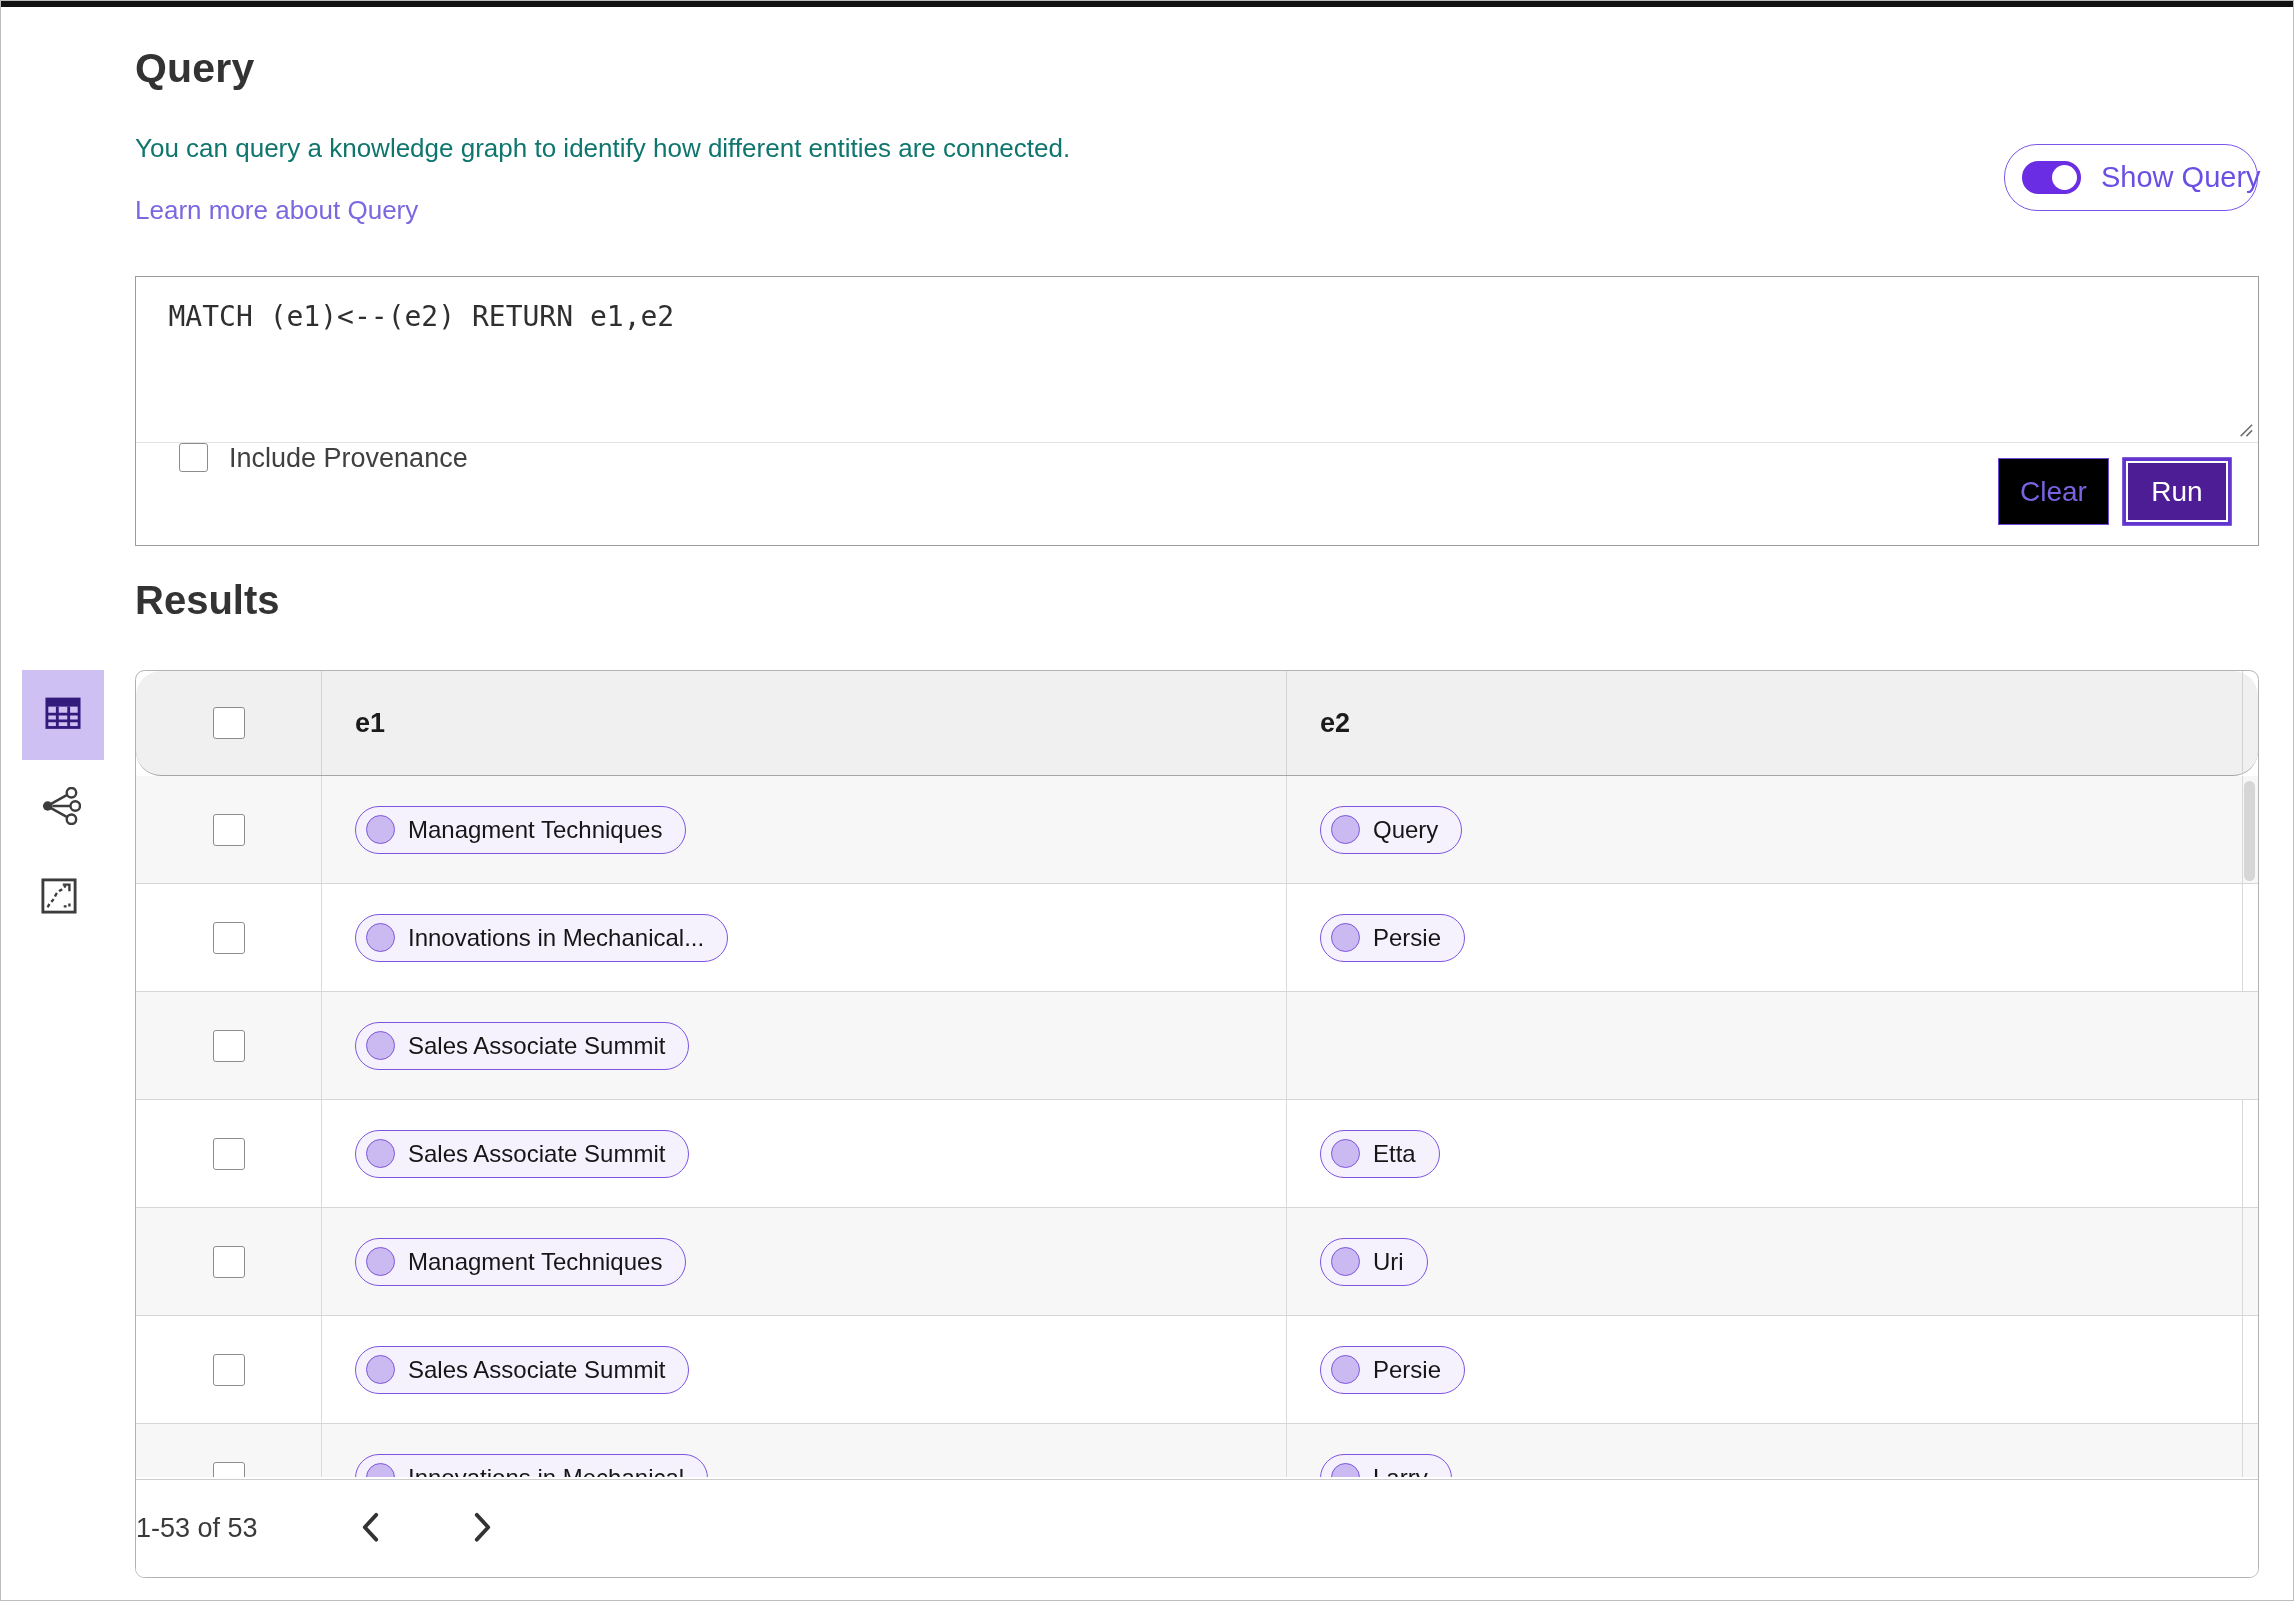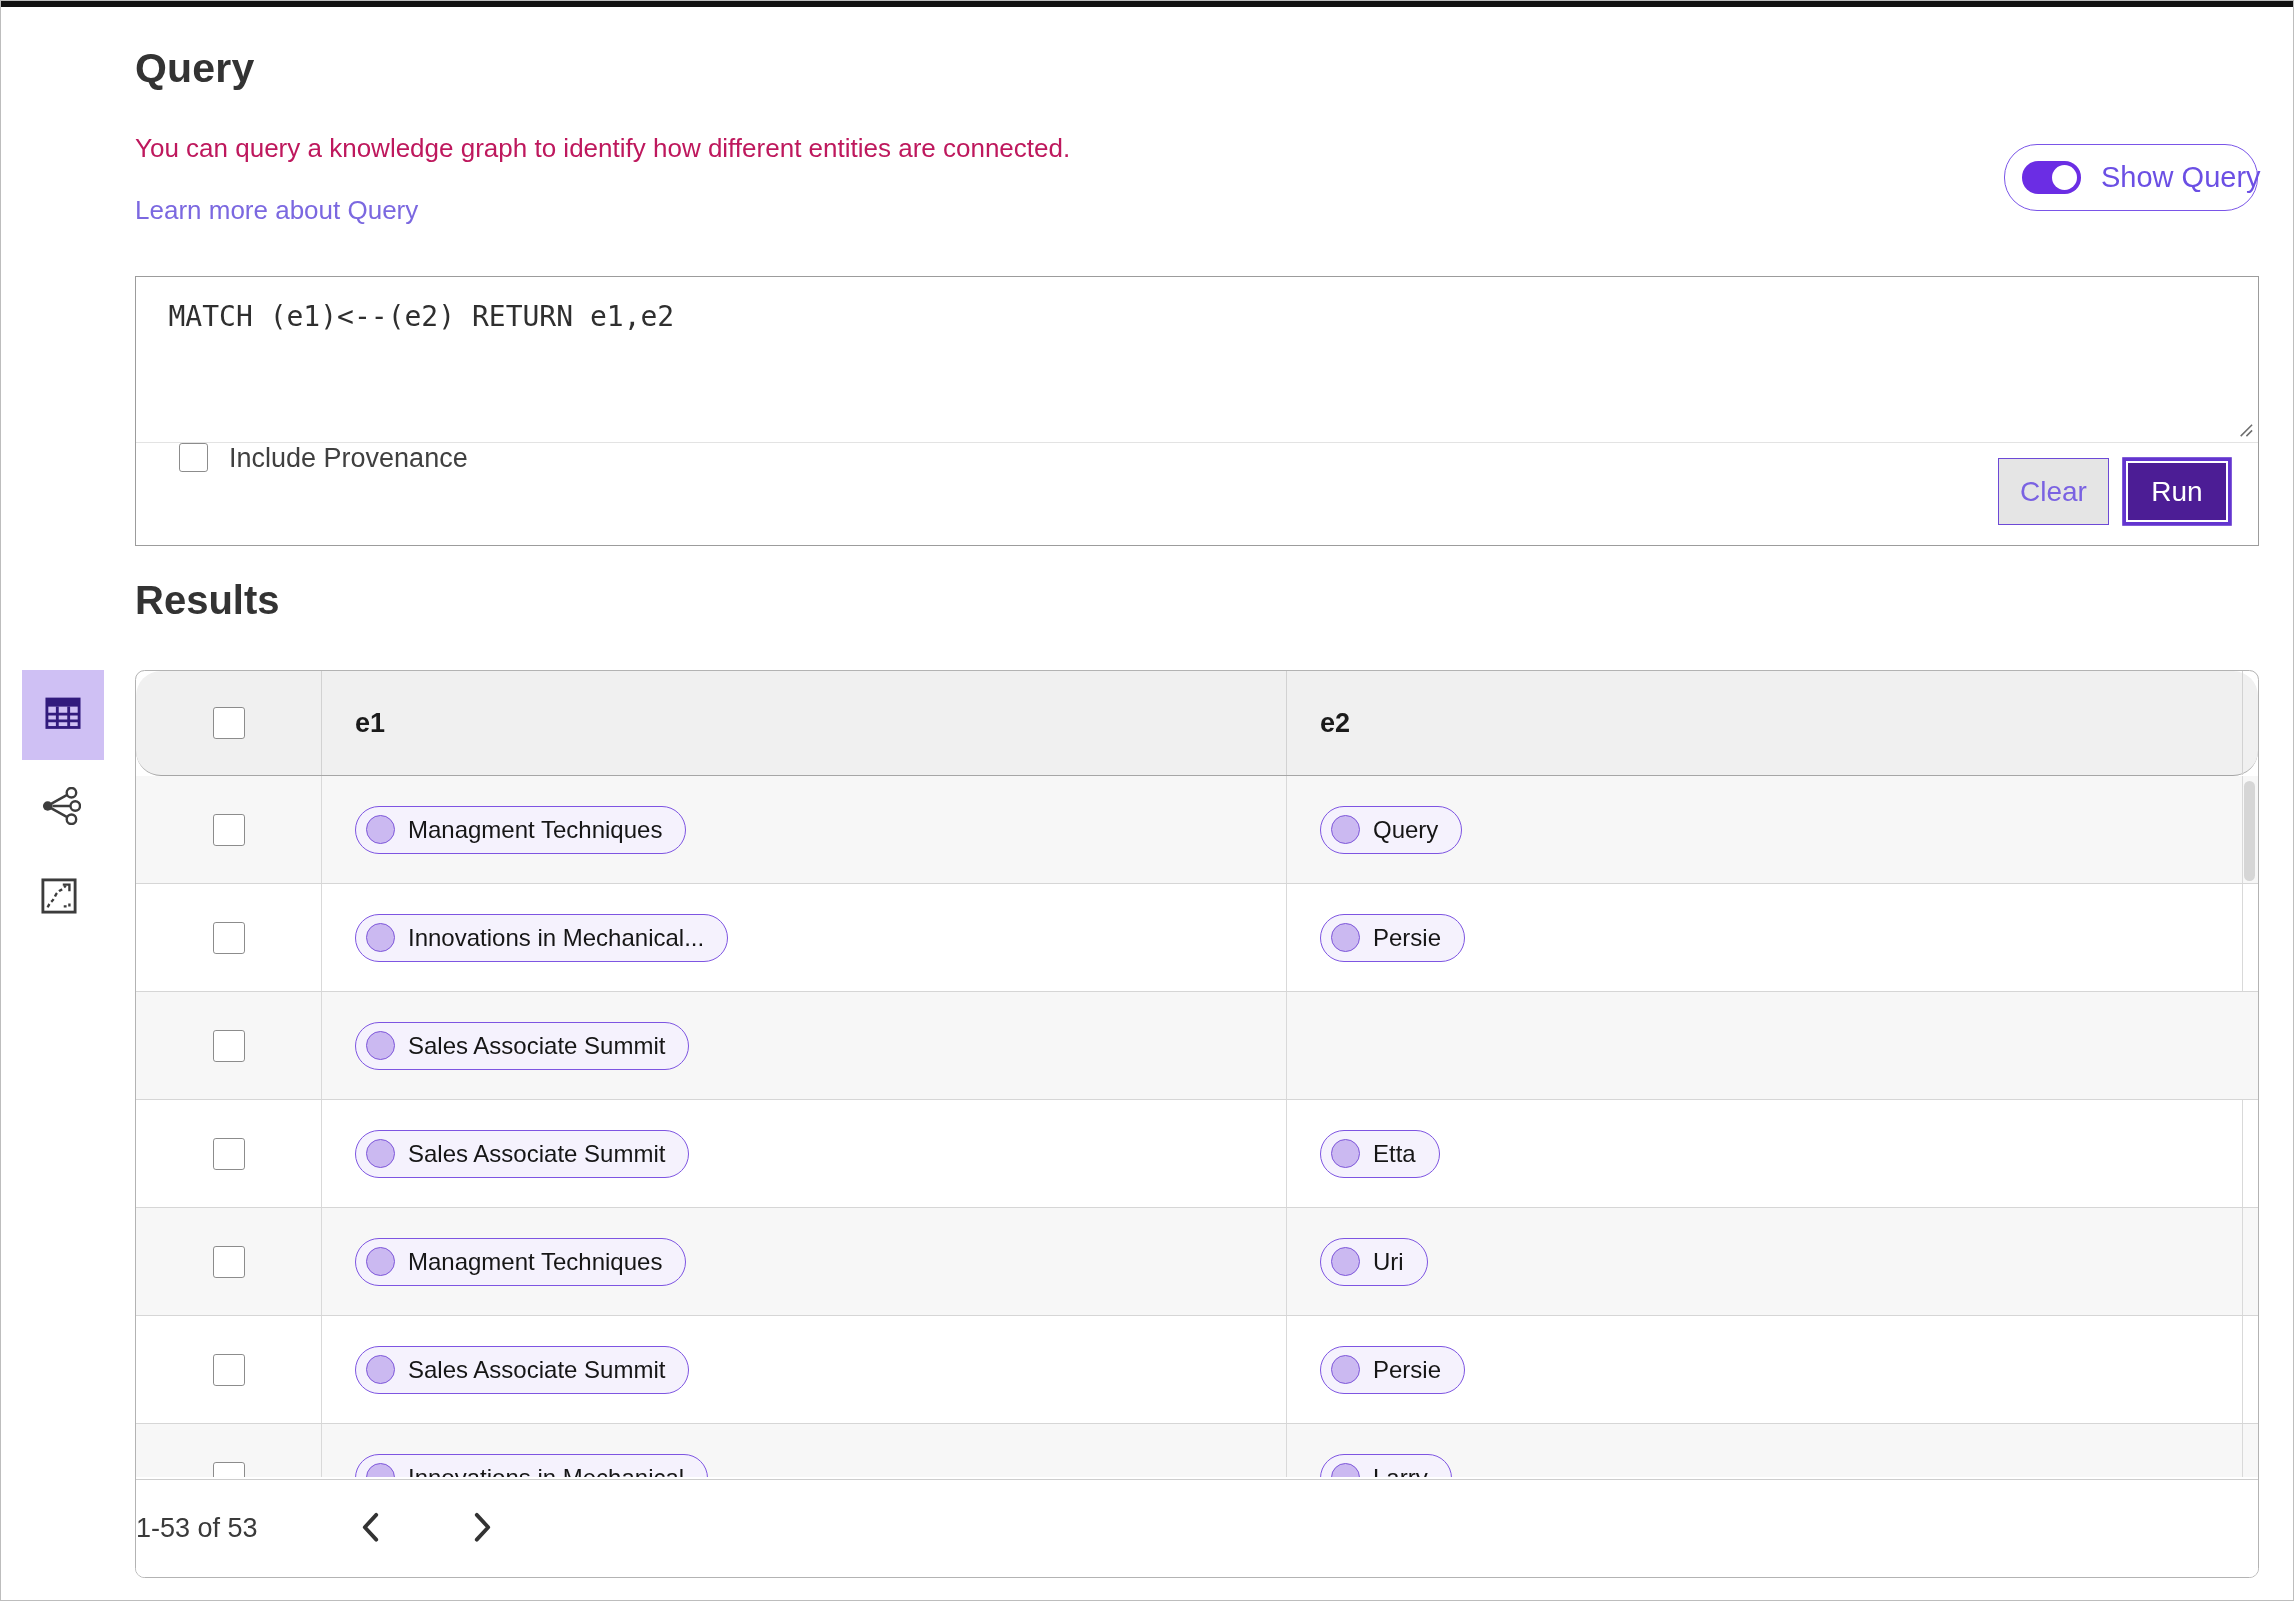--- a/index.html
+++ b/index.html
@@ -6,21 +6,21 @@
   html,body { background:#fff; }
   body { font-family:"Liberation Sans", sans-serif; }
   .page {
     position:relative; width:2294px; height:1601px; background:#fff;
     border:1px solid #bdbdbd; overflow:hidden;
   }
   .topbar { position:absolute; left:0; top:0; width:2294px; height:5.7px; background:#111; }
 
   
   .h1 { position:absolute; left:134px; top:44px; font-size:41px; font-weight:700; color:#333; letter-spacing:0.2px; }
-  .desc { position:absolute; left:134px; top:132px; font-size:26px; color:#be185d; }
+  .desc { position:absolute; left:134px; top:132px; font-size:26px; color:#0f766e; }
   .learn { position:absolute; left:134px; top:194px; font-size:26px; color:#7b68e0; text-decoration:none; cursor:pointer; }
 
   .show-query {
     position:absolute; left:2003px; top:143px; width:254px; height:67px;
     border:1.9px solid #7a55e8; border-radius:33px; background:#fff;
     display:flex; align-items:center; gap:20px; padding:0 23px 0 17px; cursor:pointer;
   }
   .show-query .switch {
     width:59px; height:32.5px; border-radius:16.3px; background:#6b2de4; position:relative; flex:0 0 auto;
   }
@@ -41,21 +41,21 @@
   }
   .resize-handle { position:absolute; right:3.8px; bottom:3.8px; width:19px; height:19px; }
   .query-footer { position:relative; height:98px; }
   .prov { position:absolute; left:43px; top:0; height:98px; display:flex; gap:21px; cursor:pointer; }
   .cb {
     display:inline-block; width:29px; height:29px; border:1.9px solid #8c8c8c; border-radius:2.9px; background:#fff;
   }
   .prov .plbl { font-size:27px; color:#404040; }
   .clear-btn {
     position:absolute; left:1862px; top:15.3px; width:111px; height:67px;
-    background:#e5e5e5; border:1.9px solid #6d49d6; color:#7a62e2; font-size:28px;
+    background:#000000; border:1.9px solid #6d49d6; color:#7a62e2; font-size:28px;
     font-family:"Liberation Sans",sans-serif; cursor:pointer;
   }
   .run-btn {
     position:absolute; left:1990px; top:18px; width:102px; height:61px;
     background:#4c1d95; border:2.9px solid #fff; box-shadow:0 0 0 3.8px #6335cf;
     color:#fff; font-size:28px; font-family:"Liberation Sans",sans-serif; cursor:pointer;
   }
 
   
   .h2 { position:absolute; left:134px; top:577px; font-size:40px; font-weight:700; color:#333; }

